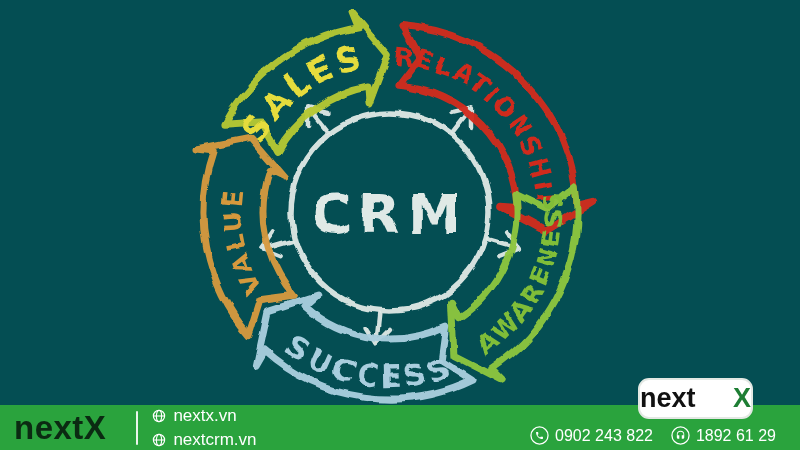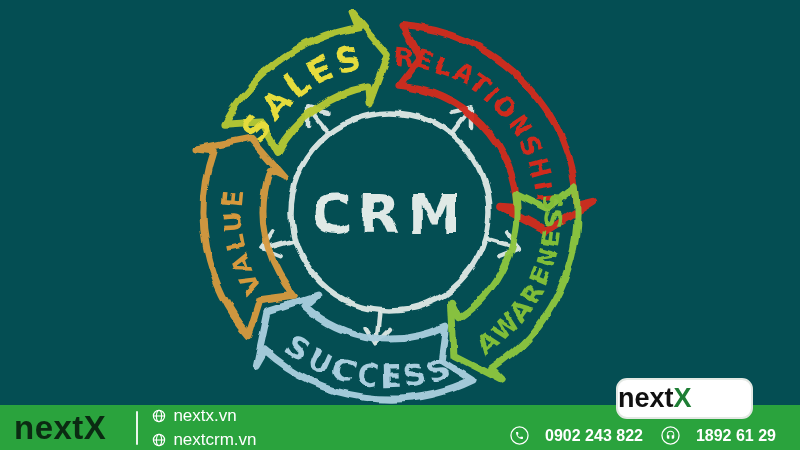--- a/index.html
+++ b/index.html
@@ -54,37 +54,37 @@
   .footer-contacts {
     position: absolute;
     right: 24px; bottom: 5px;
     display: flex;
     align-items: center;
     gap: 18px;
   }
   .contact-item {
     display: flex;
     align-items: center;
-    gap: 16px;
+    gap: 6px;
     color: #ffffff;
     font-size: 16px;
-    font-weight: bold;
+    font-weight: normal;
   }
   .icon-svg { display: block; }
 
   .brand-button {
     position: absolute;
     right: 47px; bottom: 31px;
-    width: 137px; height: 41px;
+    width: 115px; height: 41px;
     background: #ffffff;
     border: 2px solid #e3e8e3;
     border-radius: 11px;
     display: flex;
     align-items: center;
-    justify-content: flex-start;
+    justify-content: space-between;
     font-size: 27px;
     font-weight: bold;
     cursor: pointer;
   }
   .brand-button .btn-dark  { color: #111111; }
   .brand-button .btn-green { color: #1e7e34; }
 </style>
 </head>
 <body>
 

